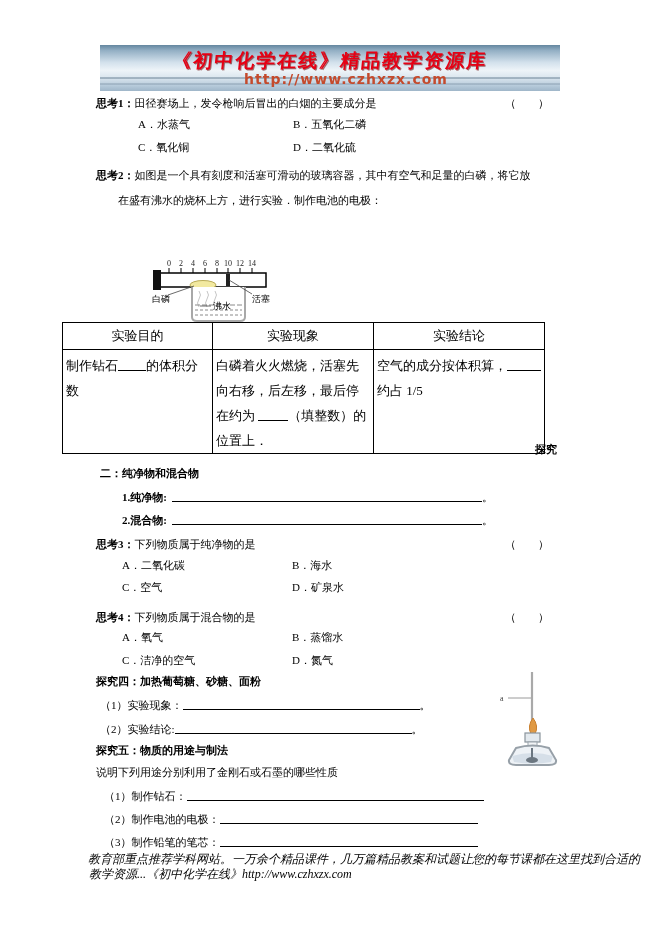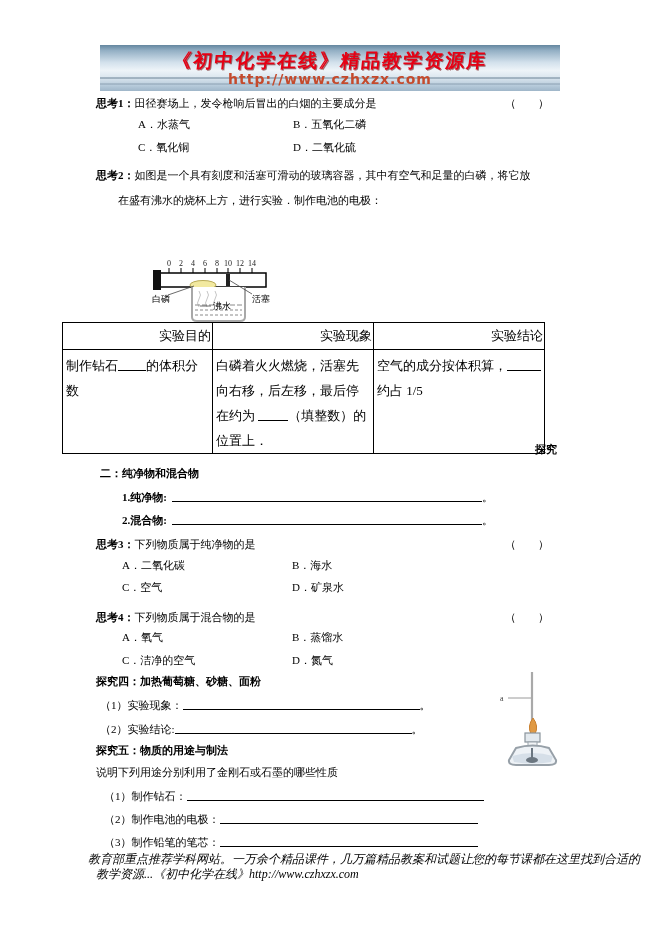--- a/index.html
+++ b/index.html
@@ -11,26 +11,26 @@
   
   .banner{position:absolute;left:100px;top:45px;width:460px;height:46px;overflow:hidden;
     background:linear-gradient(180deg,#64869f 0%,#93afc4 12%,#d3e1ec 38%,#eef4f8 55%,#dce7ef 70%,#b7cbdb 88%,#9fb6c9 100%);}
   .streak{position:absolute;left:0;width:100%;height:2px;background:rgba(96,120,140,0.45);}
   .banner-title{position:absolute;left:0;top:3px;width:100%;text-align:center;
     font-family:"DejaVu Sans","Liberation Sans",sans-serif;font-weight:bold;font-size:19px;
     color:#e60014;letter-spacing:2px;transform:skewX(-6deg);
     text-shadow:1px 1px 0 rgba(110,20,20,0.6);}
   .banner-url{position:absolute;left:0;top:26px;width:100%;text-align:center;
     font-family:"DejaVu Sans","Liberation Sans",sans-serif;font-weight:bold;font-size:14px;
-    color:#c44a2c;letter-spacing:1px;}
+    color:#c44a2c;letter-spacing:1px;padding-left:16px;}
   
   table.rpt{position:absolute;left:62px;top:322px;border-collapse:collapse;table-layout:fixed;
     font-size:13px;}
   table.rpt th,table.rpt td{border:1px solid #000;}
-  table.rpt th{height:24px;font-weight:normal;text-align:right;}
+  table.rpt th{height:24px;font-weight:normal;text-align:center;}
   table.rpt td{height:100px;vertical-align:top;padding:3px 3px 0 3px;line-height:25px;
     overflow:visible;}
   
   .footer{position:absolute;font-size:12px;font-style:italic;line-height:13px;white-space:nowrap;}
   svg text{font-family:"Liberation Serif","DejaVu Serif",serif;}
 </style>
 </head>
 <body>
 
 <div>
@@ -160,15 +160,15 @@
     <line x1="44" y1="98" x2="44" y2="108" stroke="#6b7680" stroke-width="2"></line>
   </svg>
 
   <div class="t b" style="left:96px;top:743px">探究五：物质的用途与制法</div>
   <div class="t" style="left:96px;top:765px">说明下列用途分别利用了金刚石或石墨的哪些性质</div>
   <div class="t" style="left:104px;top:788px"><span>（1）制作钻石：</span><span class="bl" style="width:297px"></span></div>
   <div class="t" style="left:104px;top:811px"><span>（2）制作电池的电极：</span><span class="bl" style="width:258px"></span></div>
   <div class="t" style="left:104px;top:834px"><span>（3）制作铅笔的笔芯：</span><span class="bl" style="width:258px"></span></div>
 
   <div class="footer" style="left:88px;top:853px">教育部重点推荐学科网站。一万余个精品课件，几万篇精品教案和试题让您的每节课都在这里找到合适的</div>
-  <div class="footer" style="left:96px;top:868px">教学资源...《初中化学在线》http://www.czhxzx.com</div>
+  <div class="footer" style="left:89px;top:868px">教学资源...《初中化学在线》http://www.czhxzx.com</div>
 
 </div>
 
 </body></html>

